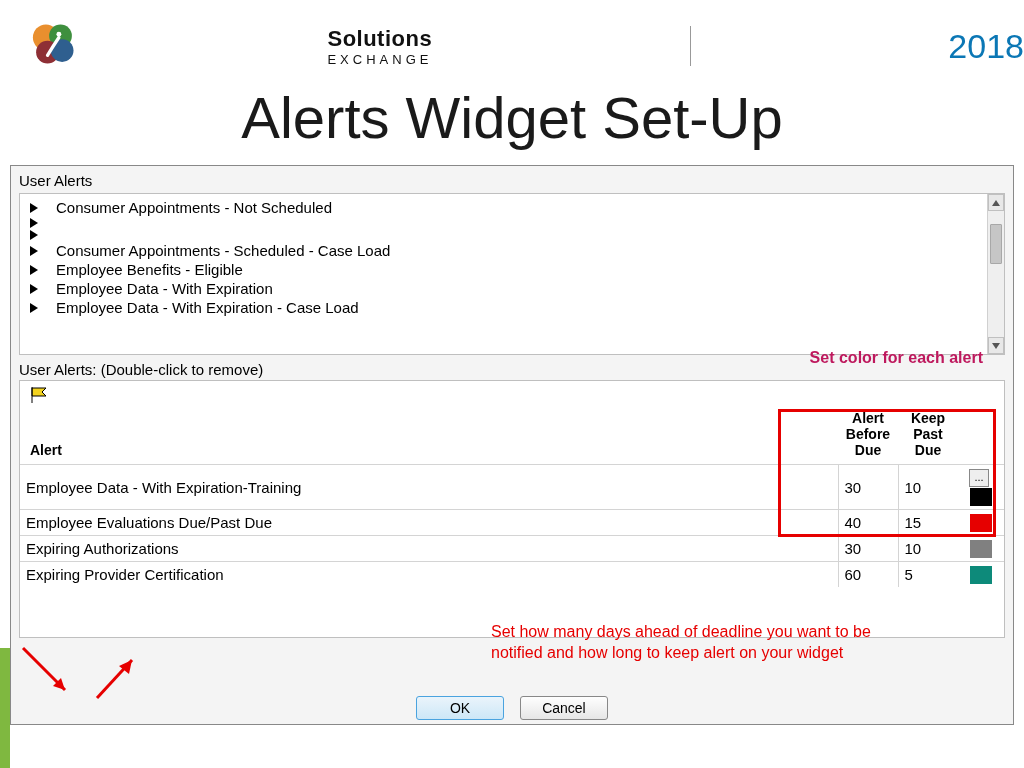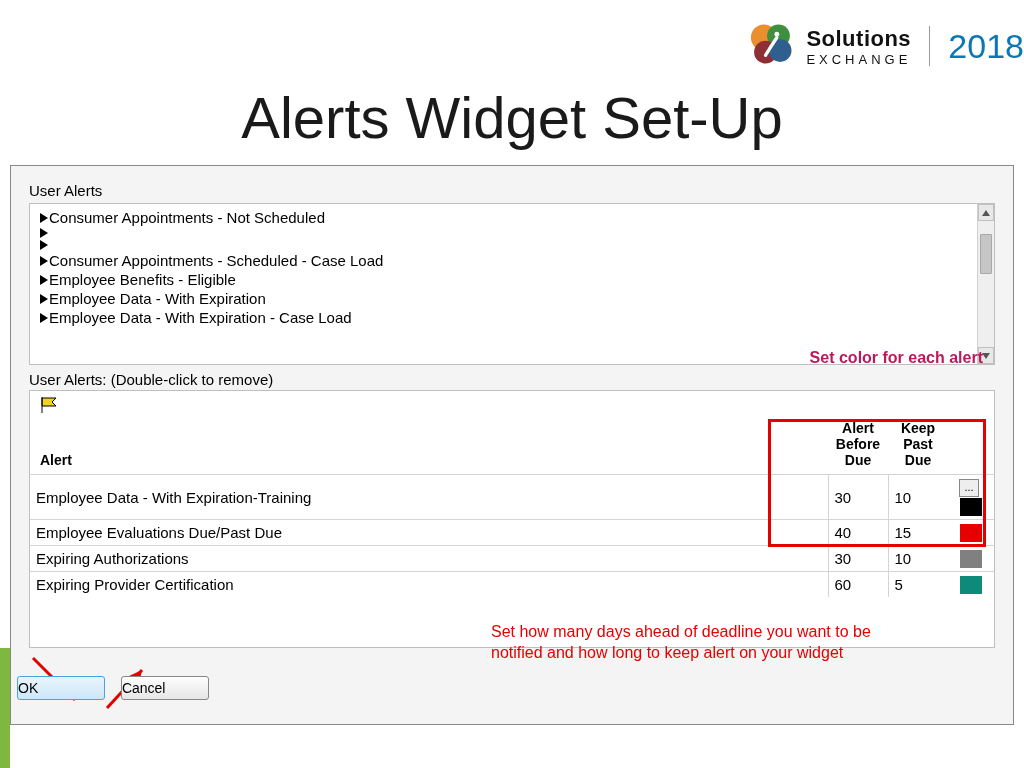--- a/index.html
+++ b/index.html
@@ -1,51 +1,51 @@
 <!DOCTYPE html>
 <html><head>
 <meta charset="utf-8">
 <style>
   * { box-sizing: border-box; }
   body { margin: 0; font-family: Arial, sans-serif; background: #fff; width: 1024px; height: 768px; position: relative; overflow: hidden; }
   .header { text-align: center; padding-top: 18px; }
-  .logo-row { display: flex; align-items: center; justify-content: flex-end; gap: 8px; margin-left: 28px; }
+  .logo-row { display: flex; align-items: center; justify-content: space-between; gap: 8px; margin-left: 28px; }
   .logo-icon svg { width: 52px; height: 52px; }
   .logo-text { text-align: left; }
   .logo-top { font-weight: bold; font-size: 22px; letter-spacing: 0.5px; color: #111; }
   .logo-bot { font-size: 13px; letter-spacing: 4px; color: #111; text-transform: uppercase; }
   .logo-divider { width: 1px; height: 40px; background: #999; margin: 0 10px; }
   .logo-year { font-size: 34px; font-weight: 300; color: #0B77B5; }
   .page-title { font-size: 58px; font-weight: 400; color: #1a1a1a; margin: 10px 0 14px; font-family: "Segoe UI", Arial, sans-serif; }
-  .dialog { margin: 0 10px; border: 1px solid #888; background: #f4f4f4; padding: 12px; height: 560px; position: relative; font-size: 14px; }
+  .dialog { margin: 0 10px; border: 1px solid #888; background: #f4f4f4; padding: 2px; height: 560px; position: relative; font-size: 14px; }
   .dlg-title { padding: 4px 6px; font-size: 15px; }
   .panel-label { padding: 2px 6px; font-size: 15px; }
   .available-box { background: #fff; border: 1px solid #bfbfbf; margin: 0 6px; height: 162px; position: relative; overflow: hidden; }
   .avail-list { padding: 4px 0; }
-  .avail-item { padding: 1px 10px; font-size: 15px; display: flex; align-items: center; gap: 1px; cursor: pointer; }
+  .avail-item { padding: 1px 10px; font-size: 15px; display: flex; align-items: center; gap: 18px; cursor: pointer; }
   .tri-right { display: inline-block; width: 0; height: 0; border-top: 5px solid transparent; border-bottom: 5px solid transparent; border-left: 8px solid #000; }
   .fake-scroll { position: absolute; right: 0; top: 0; bottom: 0; width: 17px; background: #efefef; border-left: 1px solid #d0d0d0; }
   .scroll-btn { height: 17px; background: #e8e8e8; border: 1px solid #c0c0c0; display: flex; align-items: center; justify-content: center; }
   .arrow-up { width: 0; height: 0; border-left: 4px solid transparent; border-right: 4px solid transparent; border-bottom: 6px solid #555; }
   .arrow-down { width: 0; height: 0; border-left: 4px solid transparent; border-right: 4px solid transparent; border-top: 6px solid #555; }
   .scroll-thumb { position: absolute; top: 30px; left: 2px; right: 2px; height: 40px; background: #c6c6c6; border: 1px solid #a8a8a8; border-radius: 1px; }
   .user-box { background: #fff; border: 1px solid #bfbfbf; margin: 0 6px; height: 258px; position: relative; }
   .flag-icon svg { width: 20px; height: 16px; margin: 6px 0 2px 10px; }
   table.alerts { width: 100%; border-collapse: collapse; }
   table.alerts th { font-size: 14px; font-weight: bold; text-align: center; vertical-align: bottom; padding: 2px 4px 6px; }
   table.alerts th.first { text-align: left; padding-left: 10px; }
   table.alerts td { border-top: 1px solid #d4d4d4; padding: 3px 6px; font-size: 15px; }
   td.num { text-align: left; border-left: 1px solid #d4d4d4; width: 60px; padding-right: 6px; }
   td.swatch-cell { width: 46px; text-align: center; vertical-align: middle; }
   .swatch { display: inline-block; width: 22px; height: 18px; vertical-align: middle; }
   .more-btn { display: inline-block; width: 20px; height: 18px; border: 1px solid #888; background: #eee; font-size: 11px; line-height: 14px; text-align: center; vertical-align: middle; margin-right: 4px; }
   .highlight-box { position: absolute; border: 3px solid #e60000; top: 28px; right: 8px; width: 218px; height: 128px; pointer-events: none; }
   .callout1 { position: absolute; top: 183px; right: 30px; color: #be185d; font-weight: bold; font-size: 16px; }
   .callout2 { position: absolute; bottom: 60px; left: 480px; color: #e60000; font-weight: normal; font-size: 16px; width: 430px; line-height: 1.3; }
-  .btn-row { position: absolute; bottom: 24px; left: 0; right: 0; }
+  .btn-row { position: absolute; bottom: 4px; left: 0; right: 0; text-align: center; }
   .btn { display: inline-block; width: 88px; padding: 3px 0; margin: 0 6px; border: 1px solid #888; border-radius: 3px; background: linear-gradient(#fefefe, #e6e6e6); font-size: 14px; }
   .btn-ok { border: 1px solid #4aa3df; background: linear-gradient(#eaf4fb, #cde7f7); }
   .green-edge { position: absolute; left: 0; bottom: 0; width: 10px; height: 120px; background: #7fb840; z-index: -1; }
 </style>
 </head>
 <body>
 
 <div class="header">
   <div class="logo-row">
     <span class="logo-icon">

